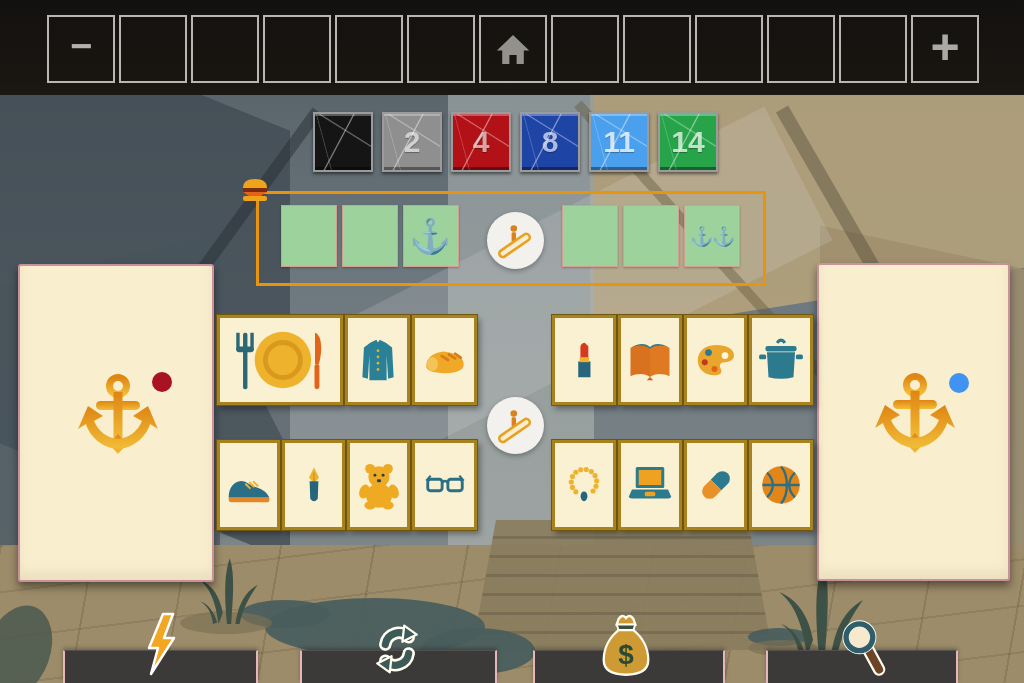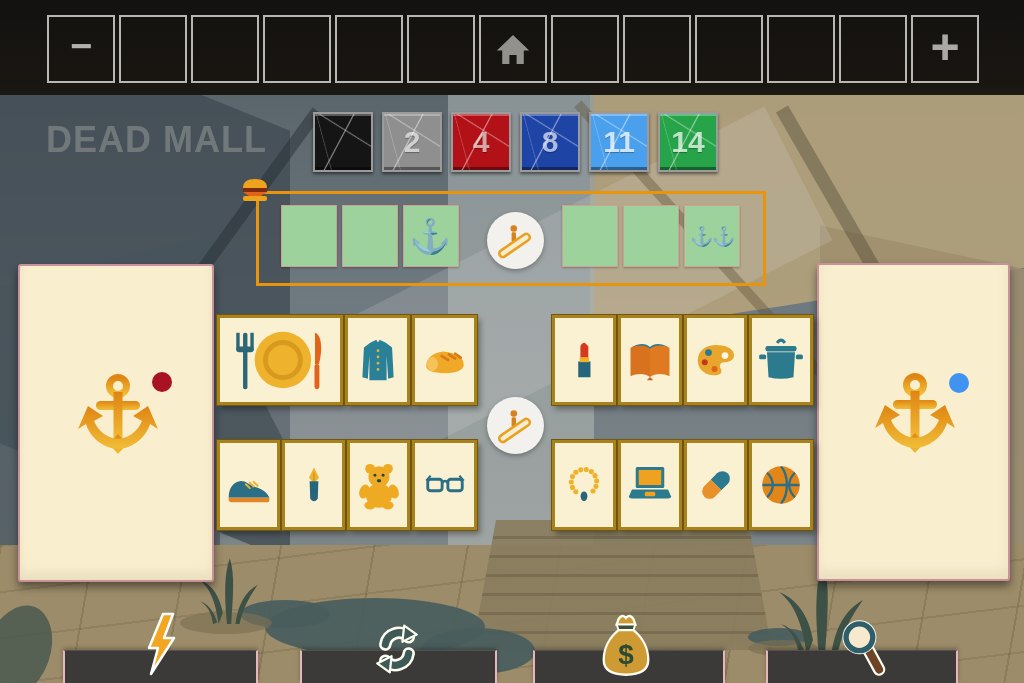--- a/index.html
+++ b/index.html
@@ -112,21 +112,20 @@
     <path d="M62 100 C66 72 76 54 94 44 C82 60 72 80 68 100 Z" fill="#3e5146"></path>
     <path d="M30 100 C28 84 22 74 12 68 C24 72 32 84 36 98 Z" fill="#3e5146"></path>
   </svg>
   <svg class="abs" style="left:765px;top:556px;" width="108" height="100" viewBox="0 0 100 100">
     <path d="M38 100 C34 70 26 48 10 36 C30 44 40 62 44 84 Z" fill="#3e5146"></path>
     <path d="M50 100 C46 58 46 28 54 6 C62 30 58 66 56 100 Z" fill="#3e5146"></path>
     <path d="M62 100 C66 72 76 54 94 44 C82 60 72 80 68 100 Z" fill="#3e5146"></path>
     <path d="M30 100 C28 84 22 74 12 68 C24 72 32 84 36 98 Z" fill="#3e5146"></path>
   </svg>
 
-  <div class="abs sign">DEAD MALL</div>
 
   <div class="abs top-bar"></div>
   <div class="abs slot-row">
     <div class="slot">
       <span class="glyph-minus">−</span>
     </div>
     <div class="slot"></div>
     <div class="slot"></div>
     <div class="slot"></div>
     <div class="slot"></div>

